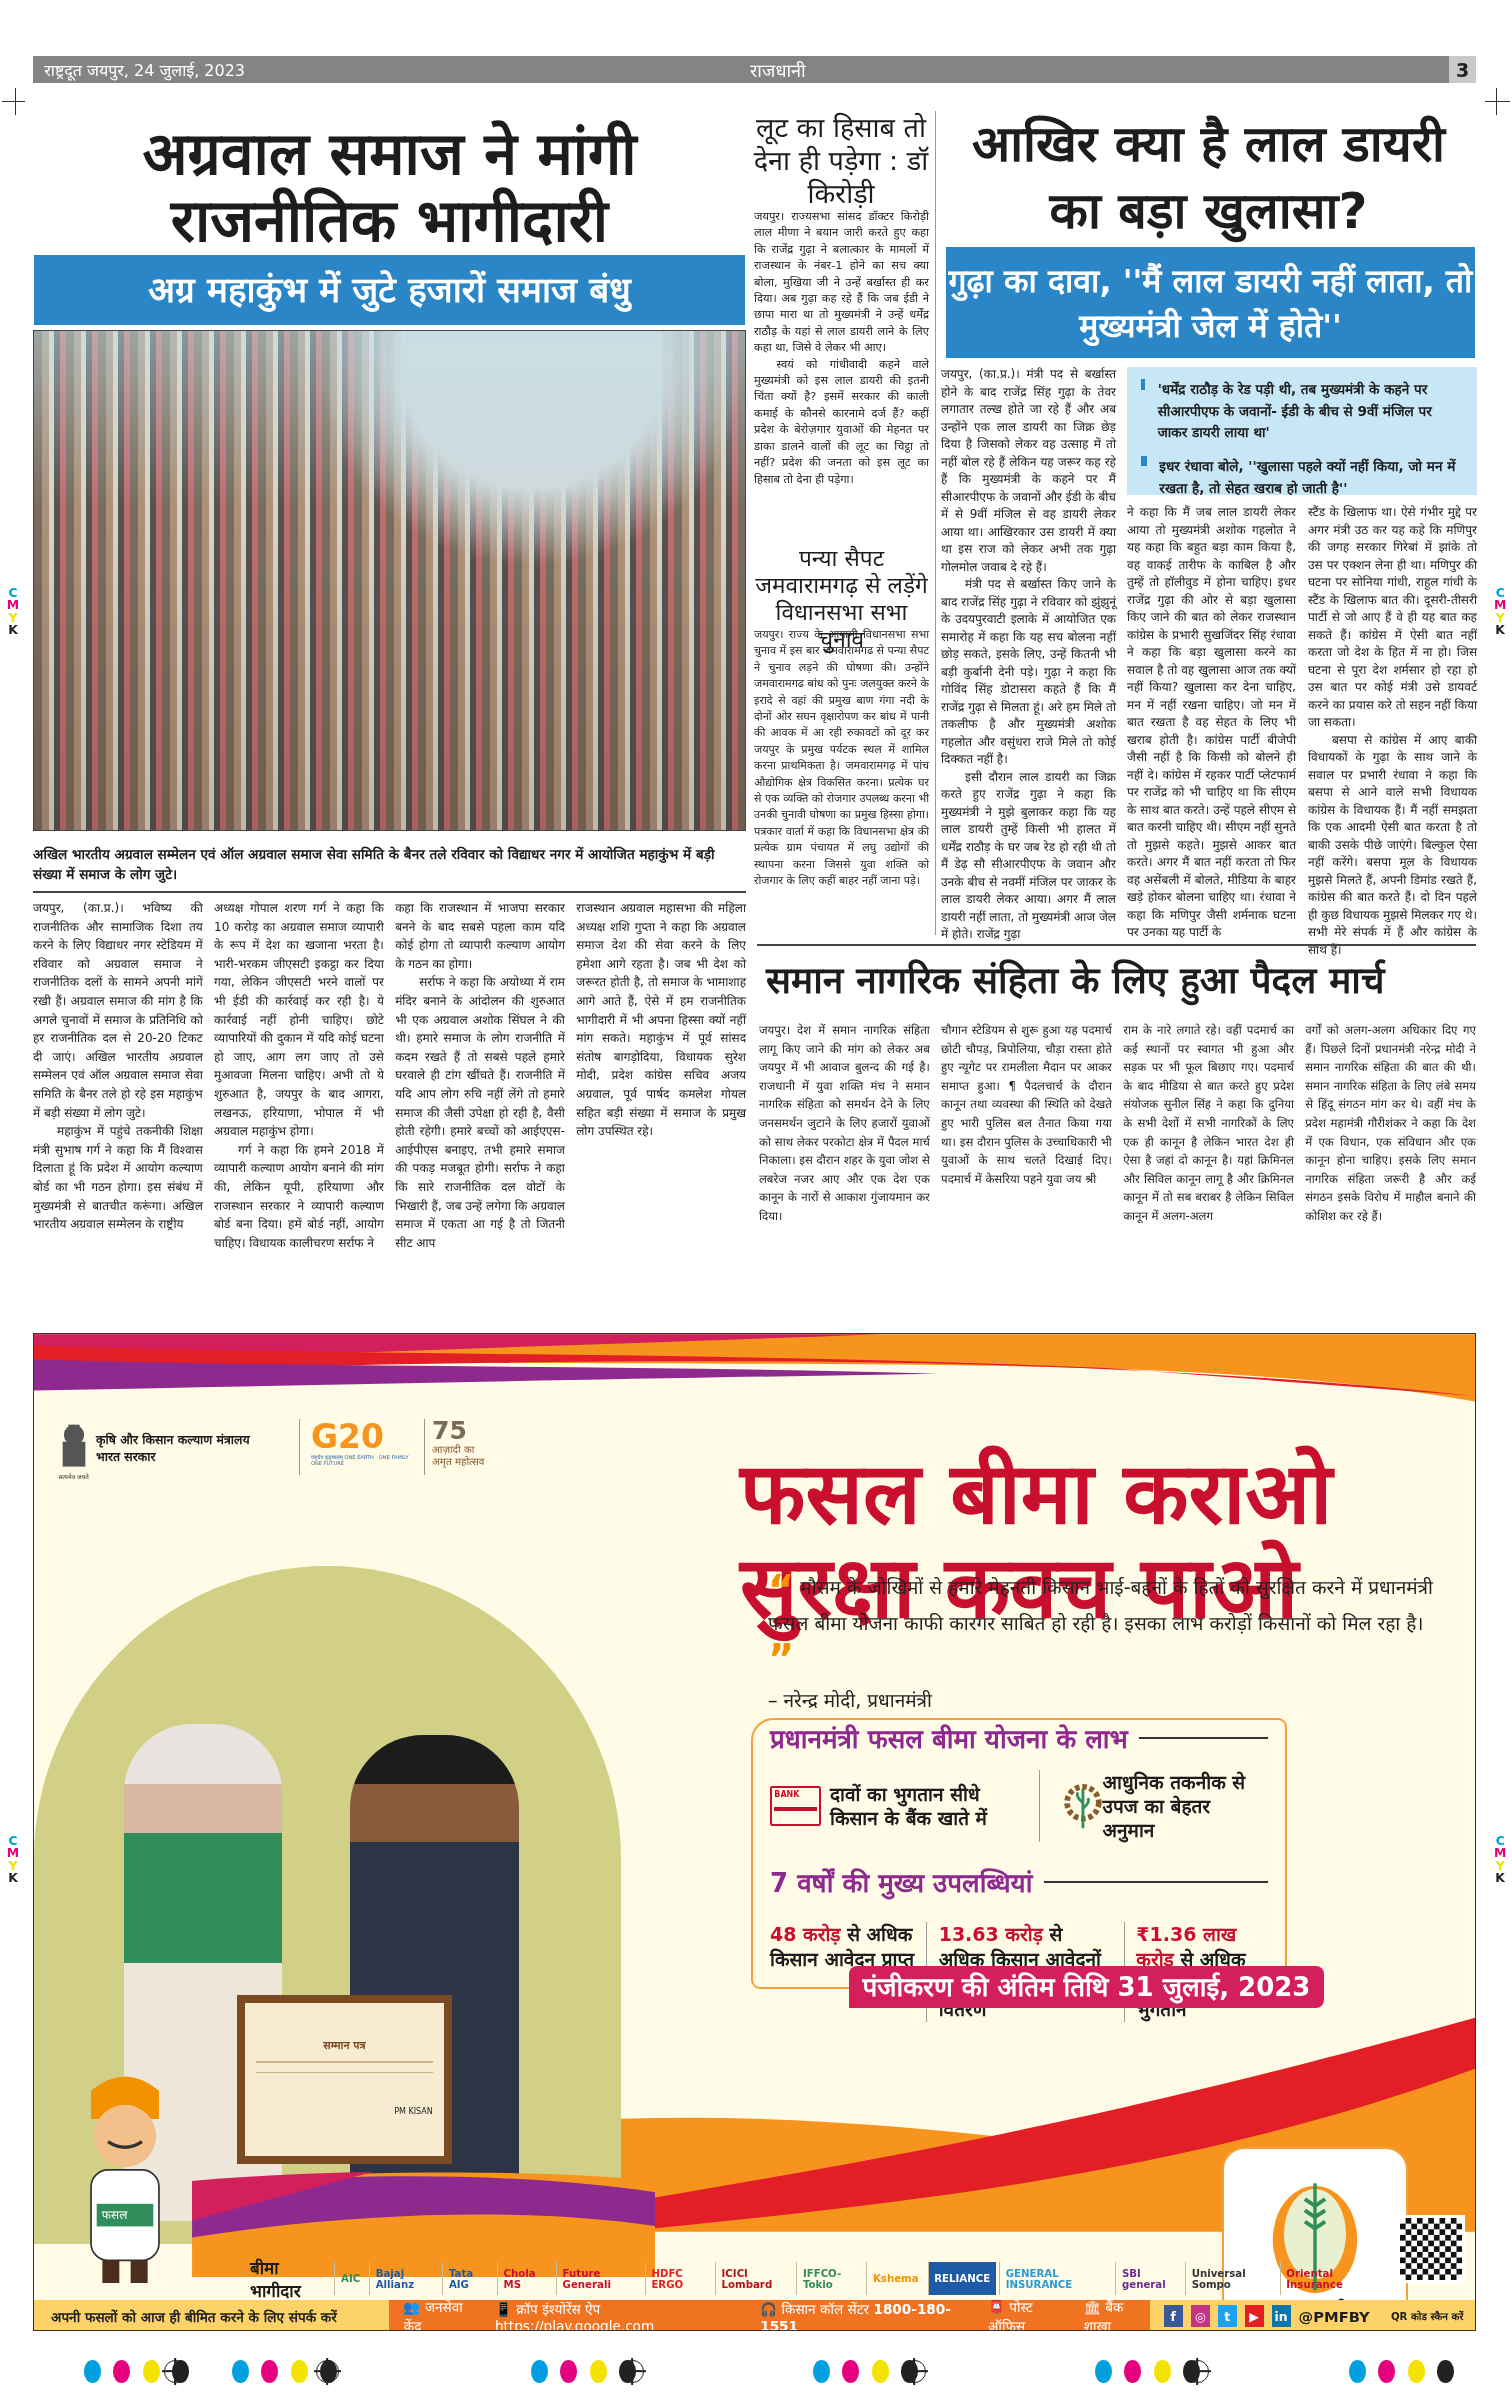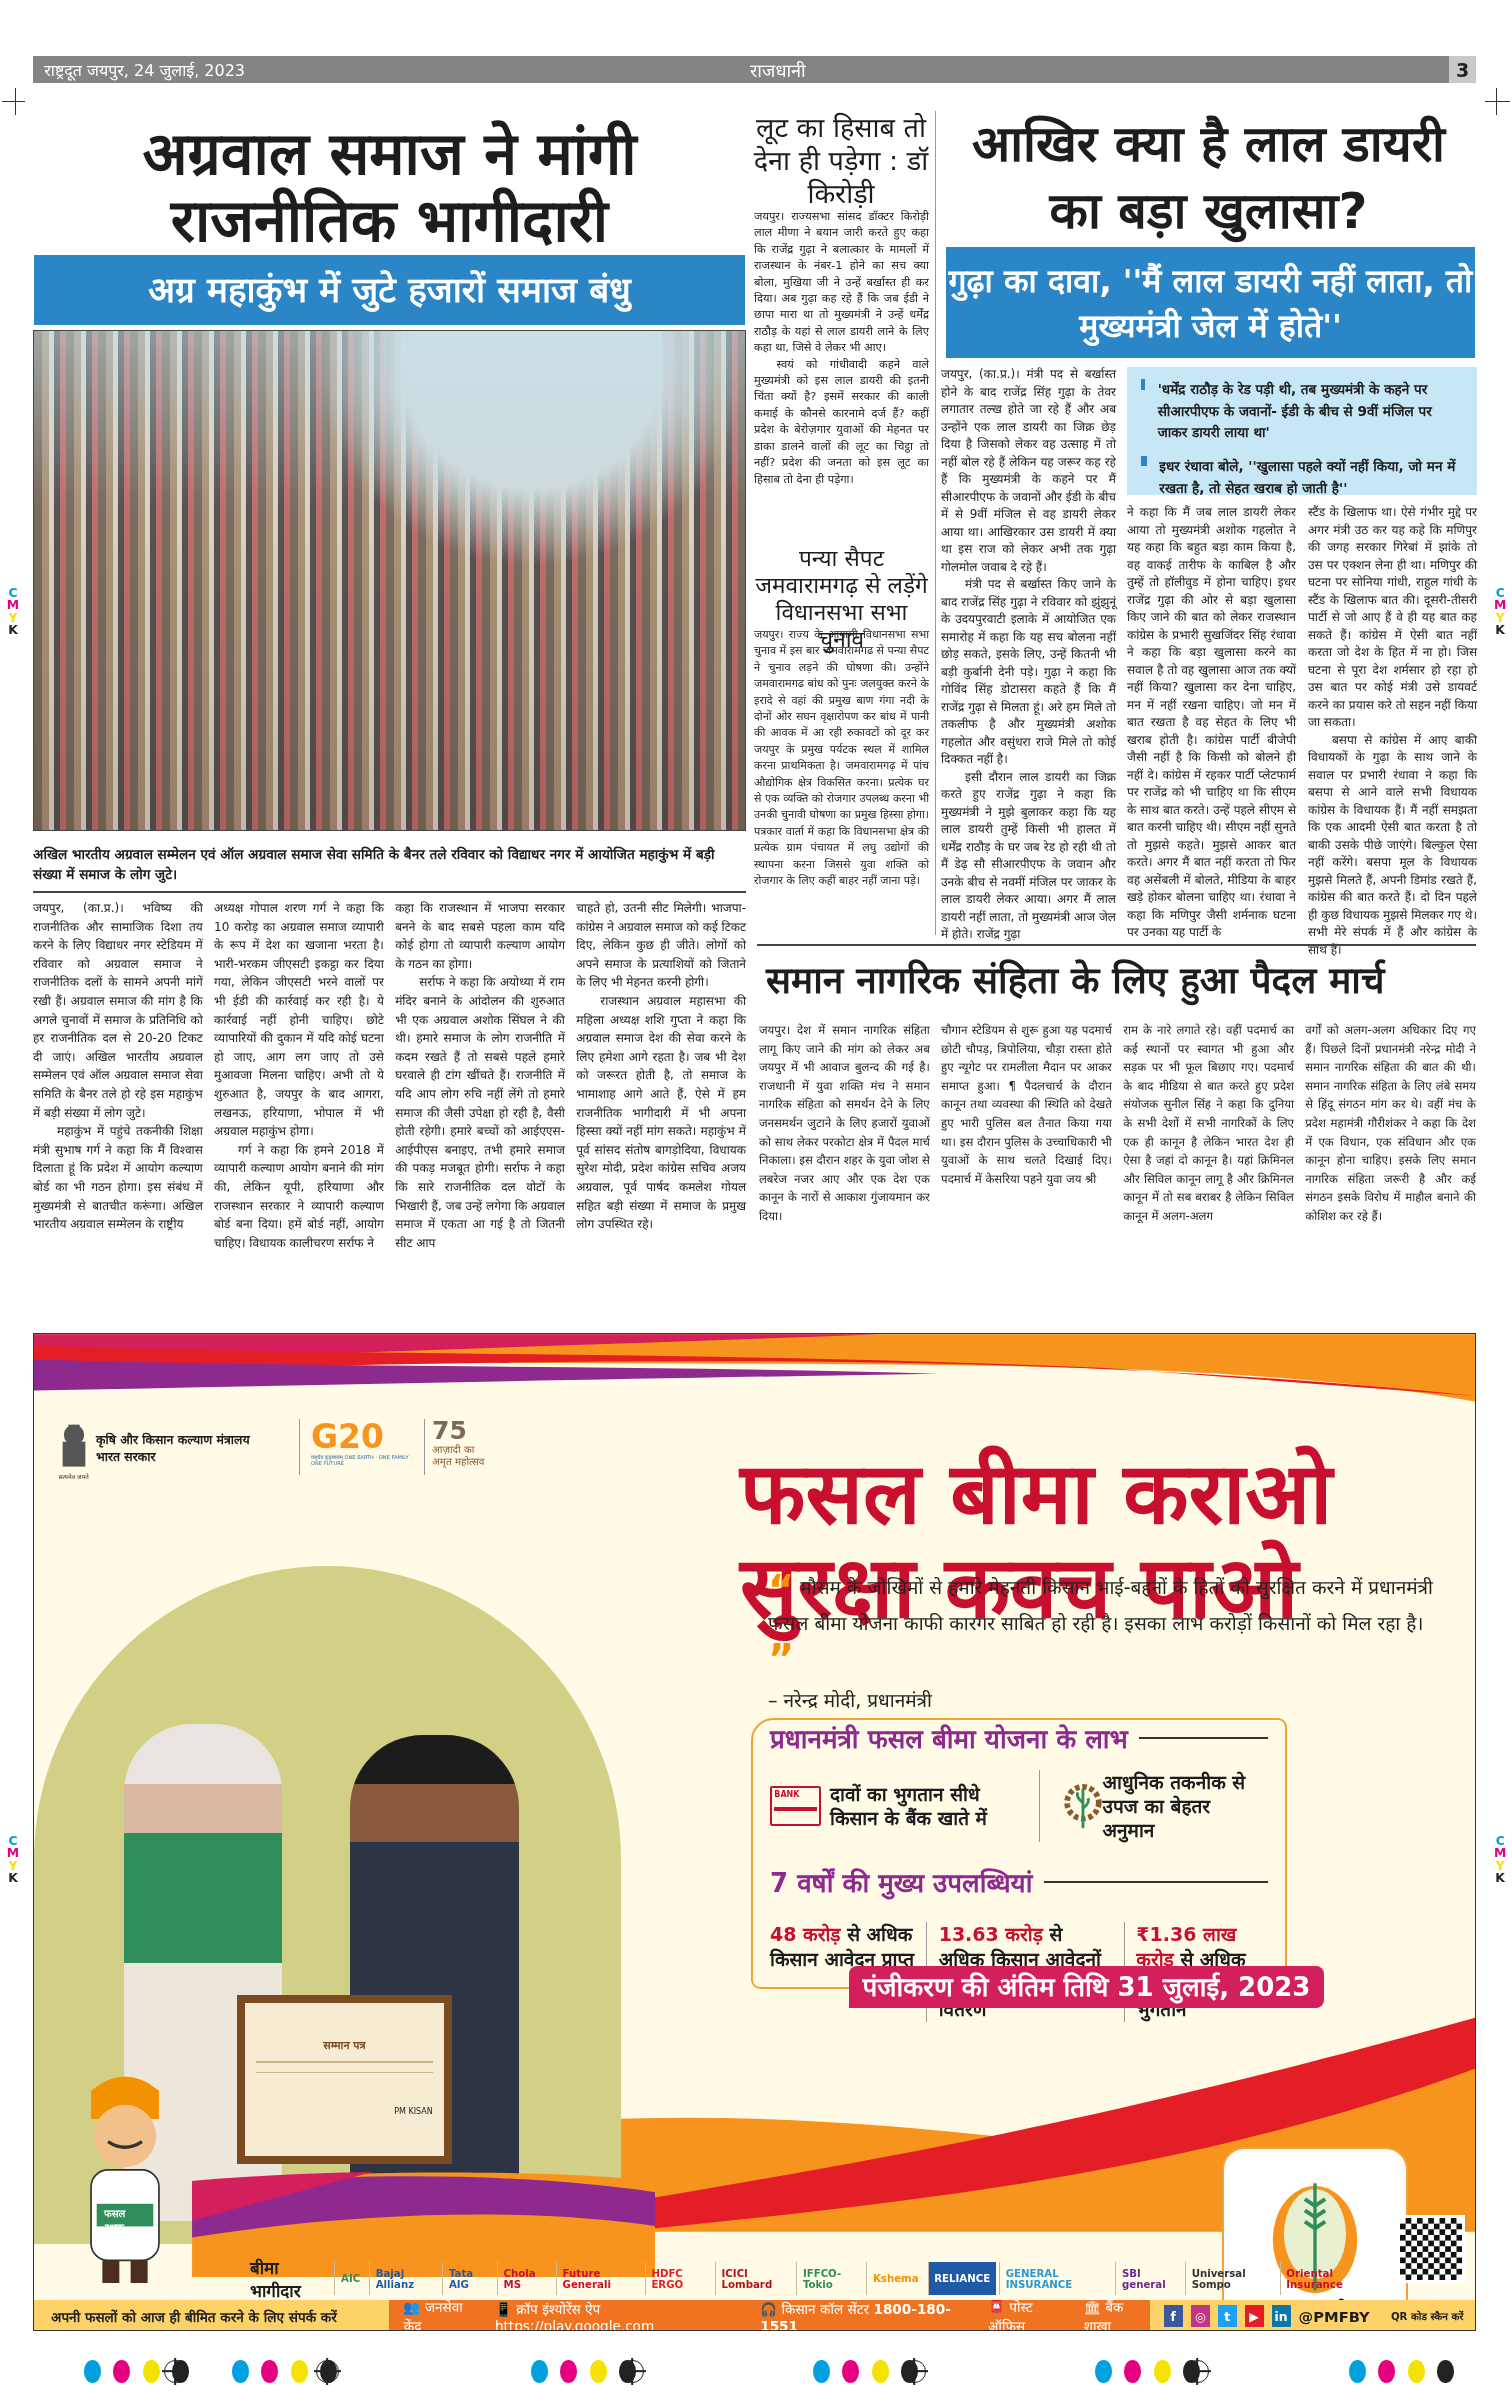--- a/index.html
+++ b/index.html
@@ -82,21 +82,20 @@
     </div>
   <div>
       <p>अध्यक्ष गोपाल शरण गर्ग ने कहा कि 10 करोड़ का अग्रवाल समाज व्यापारी के रूप में देश का खजाना भरता है। भारी-भरकम जीएसटी इकट्ठा कर दिया गया, लेकिन जीएसटी भरने वालों पर भी ईडी की कार्रवाई कर रही है। ये कार्रवाई नहीं होनी चाहिए। छोटे व्यापारियों की दुकान में यदि कोई घटना हो जाए, आग लग जाए तो उसे मुआवजा मिलना चाहिए। अभी तो ये शुरुआत है, जयपुर के बाद आगरा, लखनऊ, हरियाणा, भोपाल में भी अग्रवाल महाकुंभ होगा।</p>
       <p>गर्ग ने कहा कि हमने 2018 में व्यापारी कल्याण आयोग बनाने की मांग की, लेकिन यूपी, हरियाणा और राजस्थान सरकार ने व्यापारी कल्याण बोर्ड बना दिया। हमें बोर्ड नहीं, आयोग चाहिए। विधायक कालीचरण सर्राफ ने</p>
     </div>
   <div>
       <p>कहा कि राजस्थान में भाजपा सरकार बनने के बाद सबसे पहला काम यदि कोई होगा तो व्यापारी कल्याण आयोग के गठन का होगा।</p>
       <p>सर्राफ ने कहा कि अयोध्या में राम मंदिर बनाने के आंदोलन की शुरुआत भी एक अग्रवाल अशोक सिंघल ने की थी। हमारे समाज के लोग राजनीति में कदम रखते हैं तो सबसे पहले हमारे घरवाले ही टांग खींचते हैं। राजनीति में यदि आप लोग रुचि नहीं लेंगे तो हमारे समाज की जैसी उपेक्षा हो रही है, वैसी होती रहेगी। हमारे बच्चों को आईएएस-आईपीएस बनाइए, तभी हमारे समाज की पकड़ मजबूत होगी। सर्राफ ने कहा कि सारे राजनीतिक दल वोटों के भिखारी हैं, जब उन्हें लगेगा कि अग्रवाल समाज में एकता आ गई है तो जितनी सीट आप</p>
     </div>
   <div>
-      <p>चाहते हो, उतनी सीट मिलेगी। भाजपा-कांग्रेस ने अग्रवाल समाज को कई टिकट दिए, लेकिन कुछ ही जीते। लोगों को अपने समाज के प्रत्याशियों को जिताने के लिए भी मेहनत करनी होगी।</p>
       <p>राजस्थान अग्रवाल महासभा की महिला अध्यक्ष शशि गुप्ता ने कहा कि अग्रवाल समाज देश की सेवा करने के लिए हमेशा आगे रहता है। जब भी देश को जरूरत होती है, तो समाज के भामाशाह आगे आते हैं, ऐसे में हम राजनीतिक भागीदारी में भी अपना हिस्सा क्यों नहीं मांग सकते। महाकुंभ में पूर्व सांसद संतोष बागड़ोदिया, विधायक सुरेश मोदी, प्रदेश कांग्रेस सचिव अजय अग्रवाल, पूर्व पार्षद कमलेश गोयल सहित बड़ी संख्या में समाज के प्रमुख लोग उपस्थित रहे।</p>
     </div>
 </div>
 
 <div class="abs" style="left:751px;top:111px;width:180px;text-align:center;font-size:27px;line-height:33px">लूट का हिसाब तो देना ही पड़ेगा : डॉ किरोड़ी</div>
 <div class="abs body" style="left:754px;top:209px;width:175px;font-size:11.3px;line-height:16.4px">
   <p>जयपुर। राज्यसभा सांसद डॉक्टर किरोड़ी लाल मीणा ने बयान जारी करते हुए कहा कि राजेंद्र गुढ़ा ने बलात्कार के मामलों में राजस्थान के नंबर-1 होने का सच क्या बोला, मुखिया जी ने उन्हें बर्खास्त ही कर दिया। अब गुढ़ा कह रहे हैं कि जब ईडी ने छापा मारा था तो मुख्यमंत्री ने उन्हें धर्मेंद्र राठौड़ के यहां से लाल डायरी लाने के लिए कहा था, जिसे वे लेकर भी आए।</p>
   <p>स्वयं को गांधीवादी कहने वाले मुख्यमंत्री को इस लाल डायरी की इतनी चिंता क्यों है? इसमें सरकार की काली कमाई के कौनसे कारनामे दर्ज हैं? कहीं प्रदेश के बेरोज़गार युवाओं की मेहनत पर डाका डालने वालों की लूट का चिट्ठा तो नहीं? प्रदेश की जनता को इस लूट का हिसाब तो देना ही पड़ेगा।</p>
 </div>
 <div class="abs" style="left:754px;top:545px;width:175px;text-align:center;font-size:22.6px;line-height:27px">पन्या सैपट जमवारामगढ़ से लड़ेंगे विधानसभा सभा चुनाव</div>
@@ -228,21 +227,21 @@
   <div class="abs" style="left:22.6px;top:734px;width:136px;height:215px">
     <svg width="136" height="215" viewBox="0 0 240 380">
       <path d="M60 40 Q120 -10 180 40 L180 90 L60 90Z" fill="#f39200"></path>
       <circle cx="120" cy="120" r="55" fill="#f2c08a"></circle>
       <path d="M90 130 Q120 150 150 130" stroke="#333" stroke-width="6" fill="none"></path>
       <rect x="60" y="180" width="120" height="160" rx="30" fill="#ffffff" stroke="#333" stroke-width="3"></rect>
       <rect x="70" y="240" width="100" height="40" fill="#2f8e5a"></rect>
       <rect x="80" y="340" width="30" height="40" fill="#4b2e1e"></rect>
         <rect x="130" y="340" width="30" height="40" fill="#4b2e1e"></rect>
     </svg>
-    <div class="abs" style="left:40px;top:138px;width:36px;font-size:10px;color:#fff;text-align:center;font-weight:bold">फसल रक्षक</div>
+    <div class="abs" style="left:40px;top:138px;width:36px;font-size:12px;color:#fff;text-align:center;font-weight:normal">फसल रक्षक</div>
   </div>
 
   <div class="abs quote" style="left:734px;top:237px;width:666px">
     <span class="qmark">“</span>
     <span>मौसम के जोखिमों से हमारे मेहनती किसान भाई-बहनों के हितों को सुरक्षित करने में प्रधानमंत्री फसल बीमा योजना काफी कारगर साबित हो रही है। इसका लाभ करोड़ों किसानों को मिल रहा है।</span>
     <span class="qmark">”</span>
     <div style="margin-top:8px">– नरेन्द्र मोदी, प्रधानमंत्री</div>
   </div>
 
   <div class="abs" style="left:717px;top:384px;width:536px;height:271px;border:2.8px solid #f0a23b;border-radius:22.6px 9px 9px 9px;padding:0 17px">

